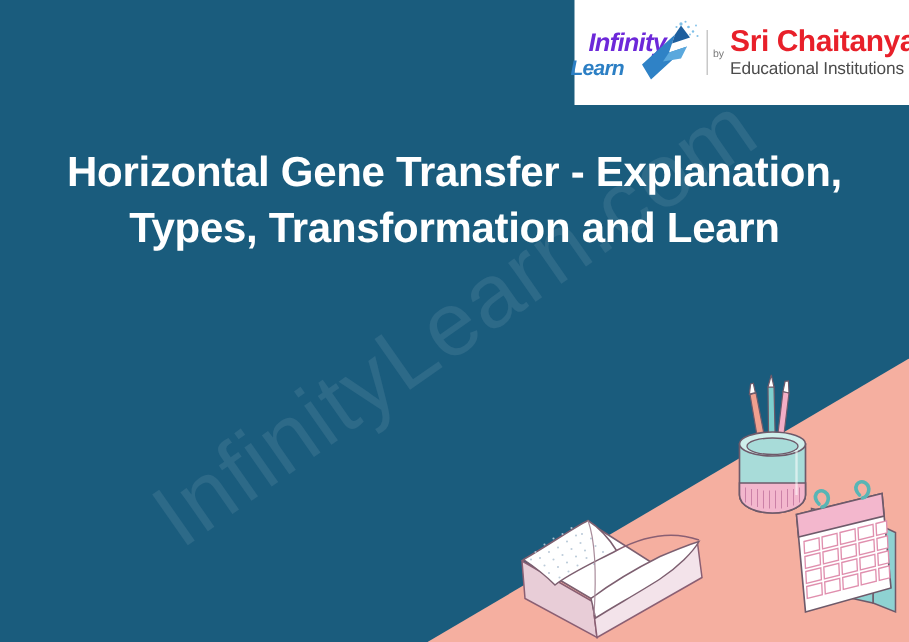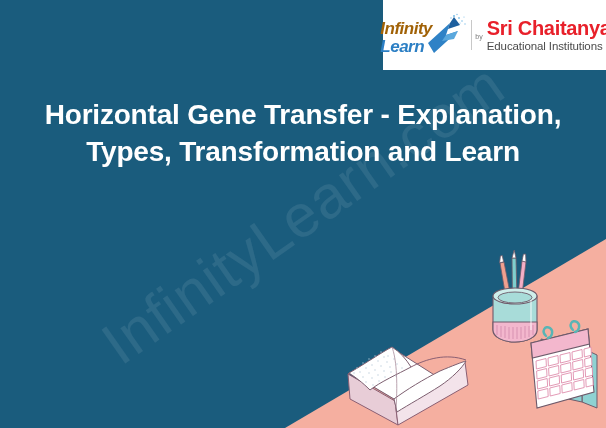--- a/index.html
+++ b/index.html
@@ -64,25 +64,26 @@
     position: absolute;
     left: 2px;
     font-weight: bold;
     font-style: italic;
     line-height: 1;
     letter-spacing: -0.5px;
   }
   .il-infinity {
     top: 11px;
     font-size: 17px;
-    color: #a16207;
+    color: #6d28d9;
+    margin-left: 12px;
   }
   .il-learn {
     top: 29px;
-    font-size: 17px;
+    font-size: 14px;
     color: #2c7fc4;
   }
   .il-swoosh {
     position: absolute;
     left: 46px;
     top: 4px;
     width: 46px;
     height: 42px;
   }
   .logo-div {

